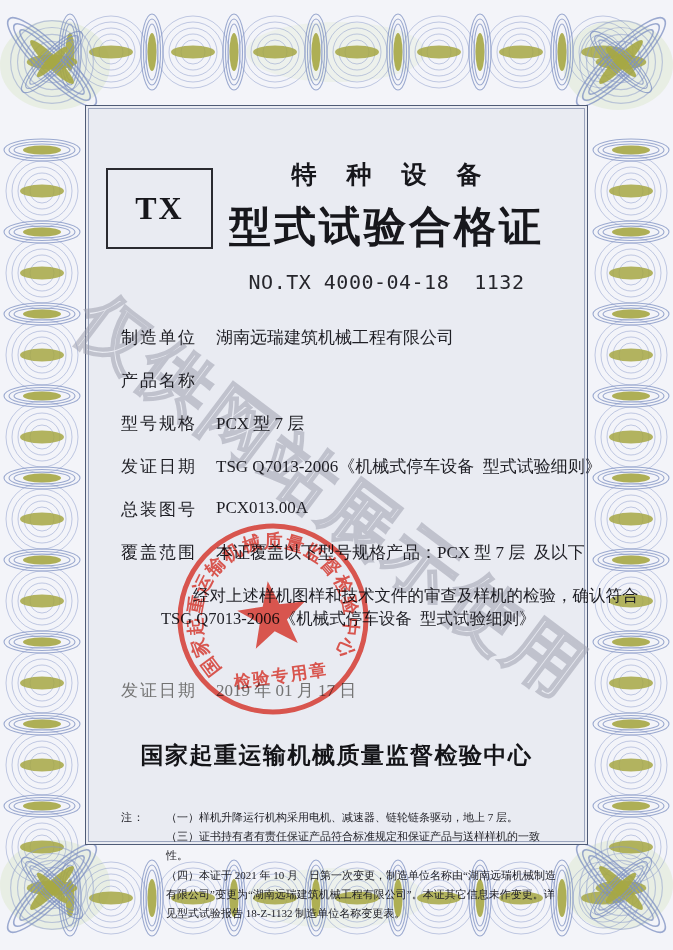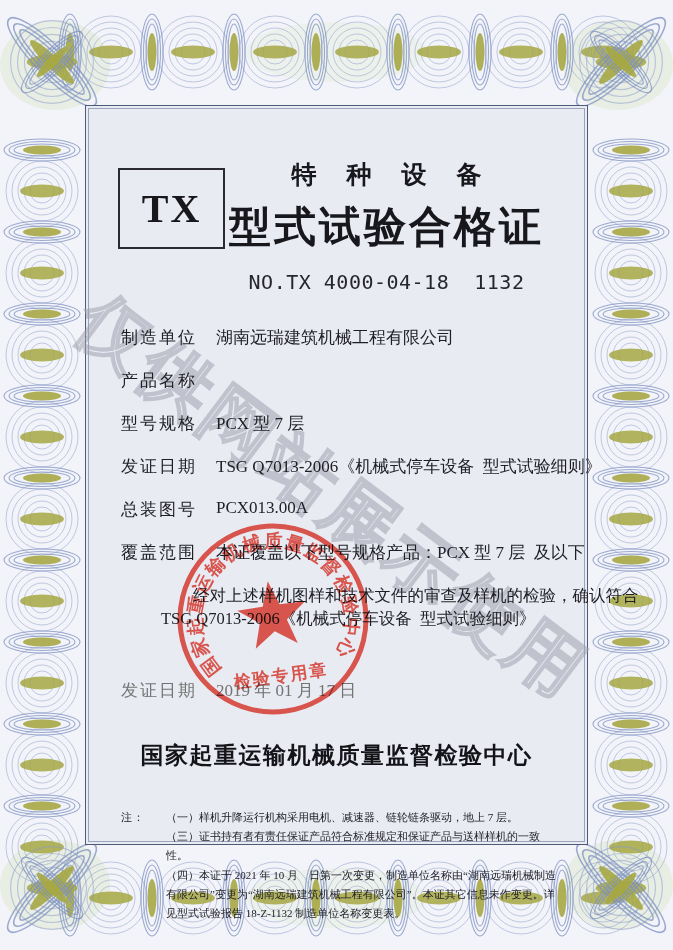--- a/index.html
+++ b/index.html
@@ -13,23 +13,23 @@
         background:#e9ebf2;border:1.5px solid #4f5b76;box-sizing:border-box;}
   .cert-inner-line{position:absolute;inset:2px;border:1px solid #9aa4bd;pointer-events:none;}
 
   .watermark{position:absolute;left:0px;top:170px;z-index:1;width:900px;
              font-size:72px;line-height:72px;letter-spacing:5px;font-weight:700;
              color:transparent;-webkit-text-stroke:2px rgba(158,160,175,.55);
              transform:rotate(37deg);transform-origin:0 50%;white-space:pre;pointer-events:none;}
 
   .content{position:relative;z-index:2;height:100%;}
 
-  .tx-box{position:absolute;left:32px;top:62px;width:103px;height:77px;
+  .tx-box{position:absolute;left:20px;top:62px;width:103px;height:77px;
           border:2px solid #2a2a30;display:flex;align-items:center;justify-content:center;
-          font-size:40px;font-weight:bold;letter-spacing:2px;color:#17171c;}
+          font-size:32px;font-weight:bold;letter-spacing:2px;color:#17171c;}
   .titles{margin-left:100px;padding-top:52px;text-align:center;color:#17171c;}
   .t1{font-size:25px;letter-spacing:30px;padding-left:30px;font-weight:600;}
   .t2{font-size:42px;letter-spacing:3px;font-weight:600;margin-top:8px;}
   .no{margin-top:15px;font-family:"DejaVu Sans Mono","Liberation Mono",monospace;
       font-size:20px;color:#26262c;white-space:pre;letter-spacing:.5px;}
 
   .fields{margin-top:32px;}
   .frow{margin-left:35px;margin-bottom:20px;font-size:17px;color:#1e1e24;display:flex;}
   .fl{width:76px;letter-spacing:2px;flex:0 0 auto;}
   .fv{margin-left:19px;white-space:pre;}

